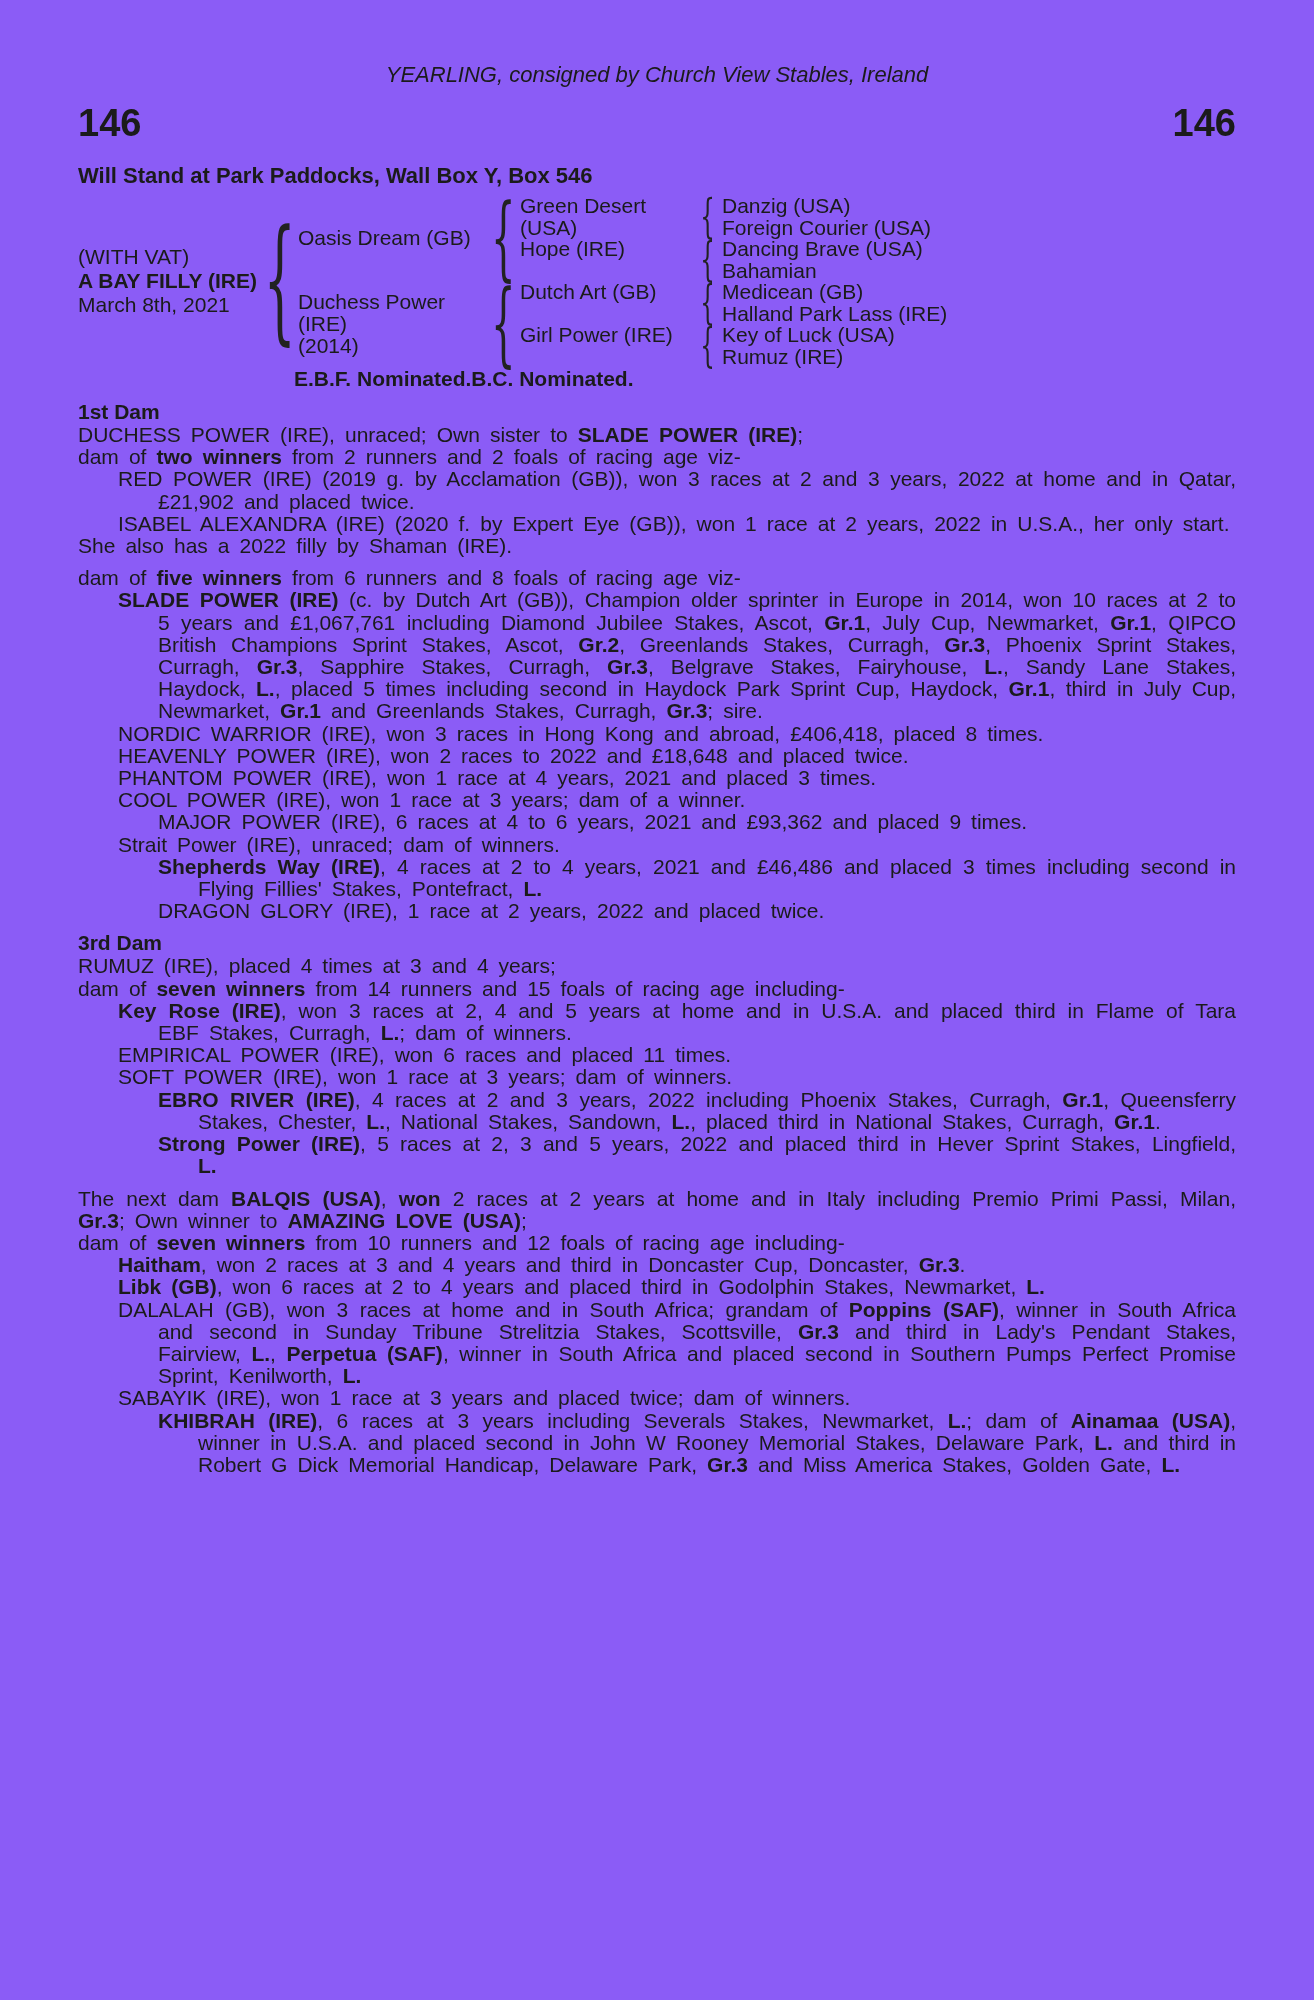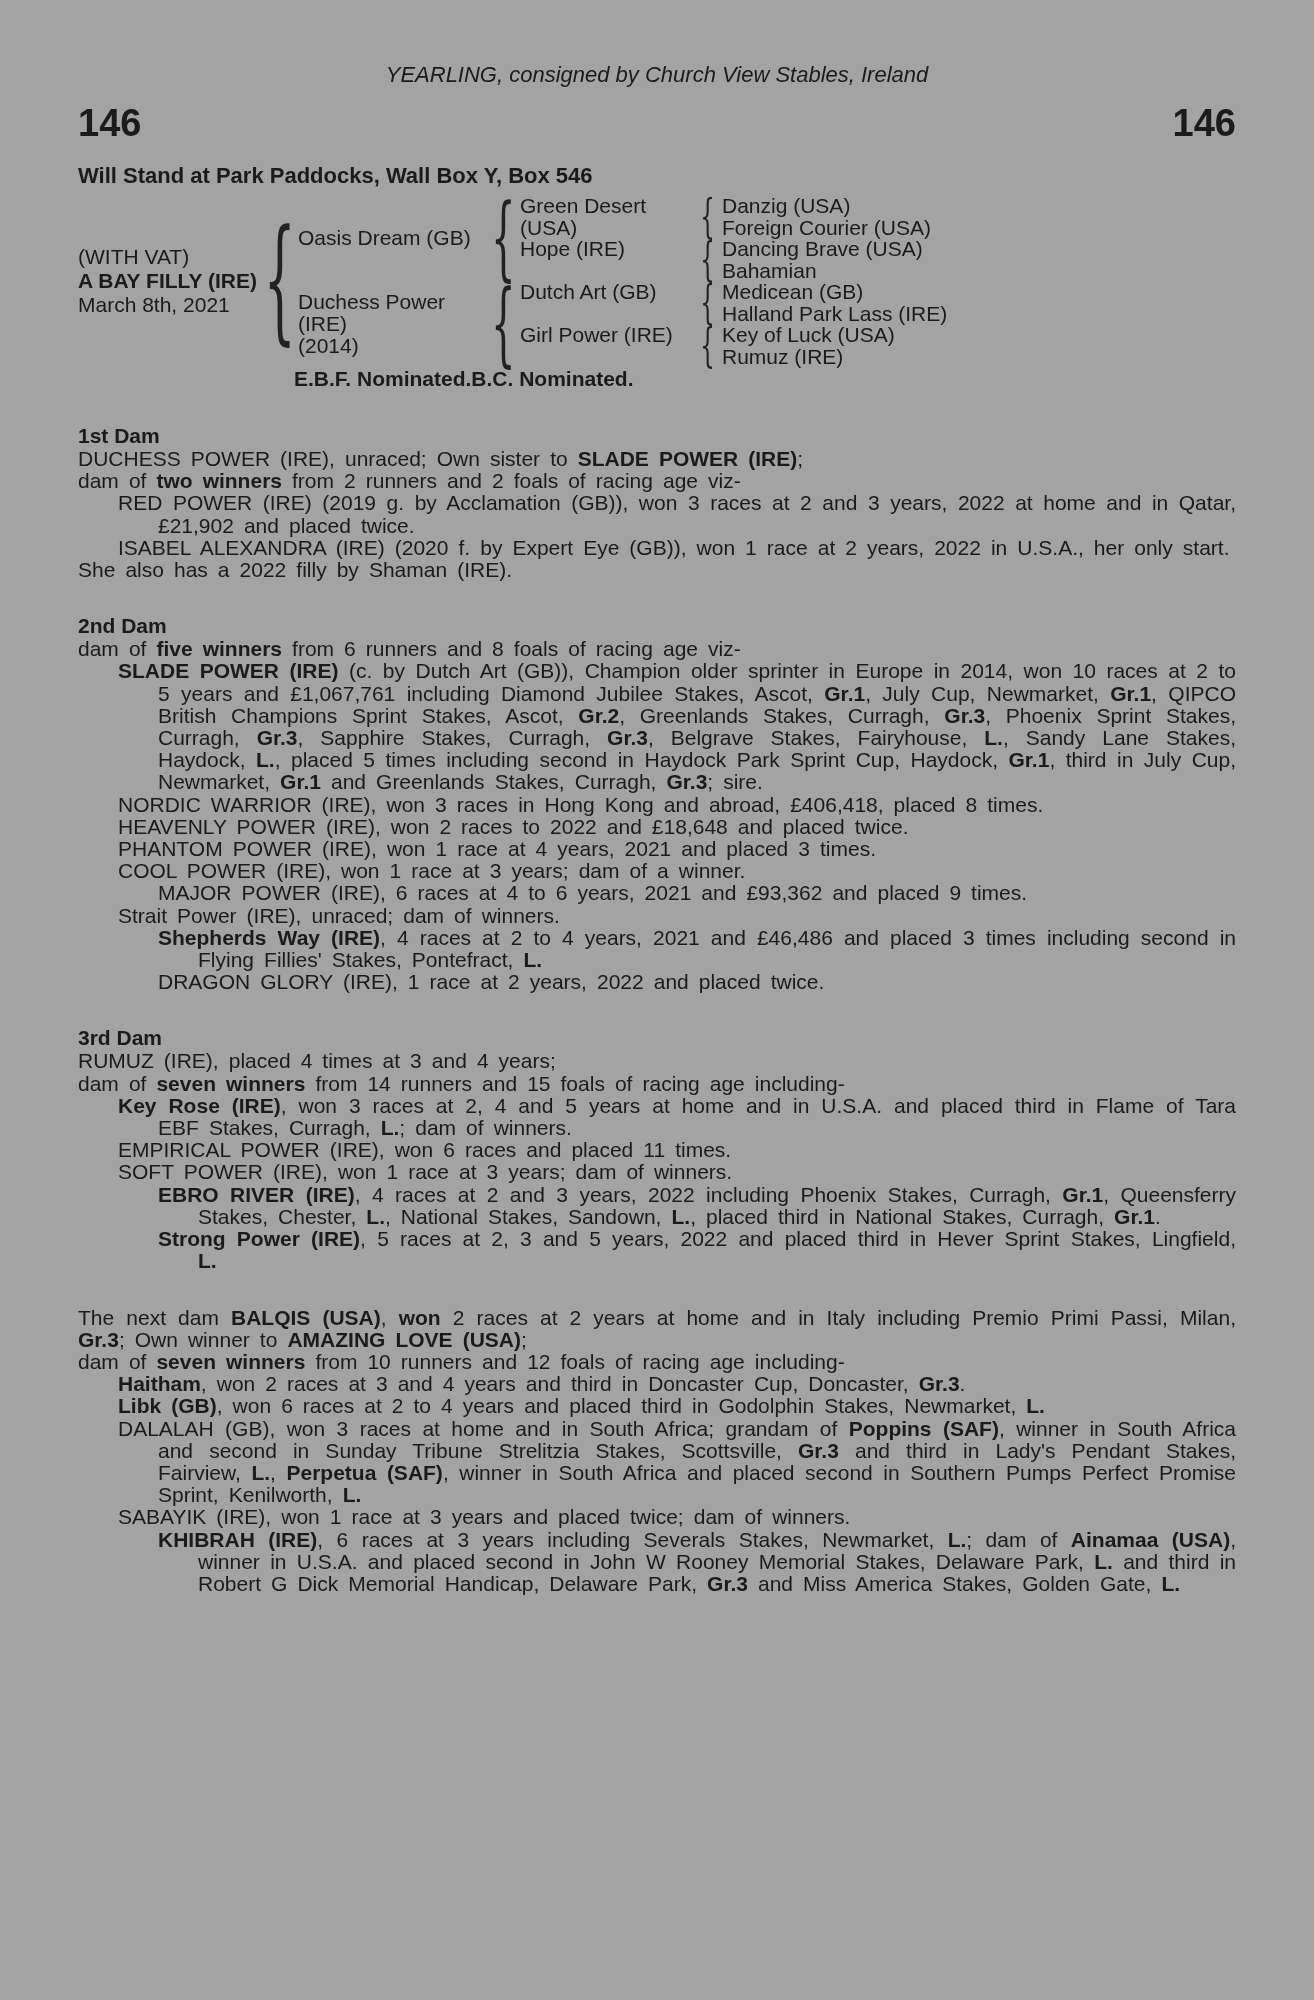--- a/index.html
+++ b/index.html
@@ -1,17 +1,17 @@
 <!DOCTYPE html>
 <html><head>
 <meta charset="utf-8">
 <style>
   html, body { margin:0; padding:0; background:#e8e8e8; }
   .page {
-    width:1314px; min-height:2000px; margin:0 auto; background:#a3a3a3;
+    width:1314px; min-height:2000px; margin:0 auto; background:#8b5cf6;
     box-sizing:border-box; padding:62px 78px 40px 78px;
     color:#1b1b1b; font-family:"Liberation Sans", sans-serif; font-size:21px;
   }
   .b { font-weight:bold; }
   .i { }
 
   
   .consignor { text-align:center; font-style:italic; font-size:22px; line-height:26px; }
   .lotrow { display:flex; justify-content:space-between; align-items:flex-start;
             font-weight:bold; font-size:38px; line-height:40px; margin-top:15px; }
@@ -34,21 +34,21 @@
   .brace.mid { width:26px; margin-right:4px; }
   .brace.mid span { font-size:92px; transform:scaleX(0.42); }
   .brace.big { width:32px; margin-right:2px; }
   .brace.big span { font-size:134px; transform:scaleX(0.38); }
 
   
   .nominations { margin-left:216px; display:flex; 
                  font-weight:bold; line-height:24px; }
 
   
-  .dam-section { margin-top:34px; }
+  .dam-section { margin-top:10px; }
   .dam-heading { font-weight:bold; line-height:22px; margin-bottom:1px; }
   .para { margin:0; text-align:justify; line-height:22.2px; word-spacing:0.2em; }
   .ind0 { padding-left:0; text-indent:0; }
   .ind1 { padding-left:80px; text-indent:-40px; }
   .ind2 { padding-left:120px; text-indent:-40px; }
 </style>
 </head>
 <body>
 
 <div class="page">
@@ -143,21 +143,20 @@
   <div>
       <section class="dam-section">
         <div class="dam-heading">1st Dam</div>
         <p class="para ind0"><span>DUCHESS POWER (IRE), unraced; Own sister to </span><span class="b">SLADE POWER (IRE)</span><span>;</span></p>
         <p class="para ind0"><span>dam of </span><span class="b">two winners</span><span> from 2 runners and 2 foals of racing age viz-</span></p>
         <p class="para ind1"><span class="i">RED POWER (IRE)</span><span> (2019 g. by Acclamation (GB)), won 3 races at 2 and 3 years, 2022 at home and in Qatar, £21,902 and placed twice.</span></p>
         <p class="para ind1"><span class="i">ISABEL ALEXANDRA (IRE)</span><span> (2020 f. by Expert Eye (GB)), won 1 race at 2 years, 2022 in U.S.A., her only start.</span></p>
         <p class="para ind0"><span>She also has a 2022 filly by Shaman (IRE).</span></p>
       </section>
       <section class="dam-section">
-        <div class="dam-heading">2nd Dam</div>
         <p class="para ind0"><span>dam of </span><span class="b">five winners</span><span> from 6 runners and 8 foals of racing age viz-</span></p>
         <p class="para ind1"><span class="b">SLADE POWER (IRE)</span><span> (c. by Dutch Art (GB)), Champion older sprinter in Europe in 2014, won 10 races at 2 to 5 years and £1,067,761 including Diamond Jubilee Stakes, Ascot, </span><span class="b">Gr.1</span><span>, July Cup, Newmarket, </span><span class="b">Gr.1</span><span>, QIPCO British Champions Sprint Stakes, Ascot, </span><span class="b">Gr.2</span><span>, Greenlands Stakes, Curragh, </span><span class="b">Gr.3</span><span>, Phoenix Sprint Stakes, Curragh, </span><span class="b">Gr.3</span><span>, Sapphire Stakes, Curragh, </span><span class="b">Gr.3</span><span>, Belgrave Stakes, Fairyhouse, </span><span class="b">L.</span><span>, Sandy Lane Stakes, Haydock, </span><span class="b">L.</span><span>, placed 5 times including second in Haydock Park Sprint Cup, Haydock, </span><span class="b">Gr.1</span><span>, third in July Cup, Newmarket, </span><span class="b">Gr.1</span><span> and Greenlands Stakes, Curragh, </span><span class="b">Gr.3</span><span>; sire.</span></p>
         <p class="para ind1"><span class="i">NORDIC WARRIOR (IRE)</span><span>, won 3 races in Hong Kong and abroad, £406,418, placed 8 times.</span></p>
         <p class="para ind1"><span class="i">HEAVENLY POWER (IRE)</span><span>, won 2 races to 2022 and £18,648 and placed twice.</span></p>
         <p class="para ind1"><span class="i">PHANTOM POWER (IRE)</span><span>, won 1 race at 4 years, 2021 and placed 3 times.</span></p>
         <p class="para ind1"><span class="i">COOL POWER (IRE)</span><span>, won 1 race at 3 years; dam of a winner.</span></p>
         <p class="para ind2"><span class="i">MAJOR POWER (IRE)</span><span>, 6 races at 4 to 6 years, 2021 and £93,362 and placed 9 times.</span></p>
         <p class="para ind1"><span>Strait Power (IRE), unraced; dam of winners.</span></p>
         <p class="para ind2"><span class="b">Shepherds Way (IRE)</span><span>, 4 races at 2 to 4 years, 2021 and £46,486 and placed 3 times including second in Flying Fillies' Stakes, Pontefract, </span><span class="b">L.</span></p>
         <p class="para ind2"><span class="i">DRAGON GLORY (IRE)</span><span>, 1 race at 2 years, 2022 and placed twice.</span></p>

